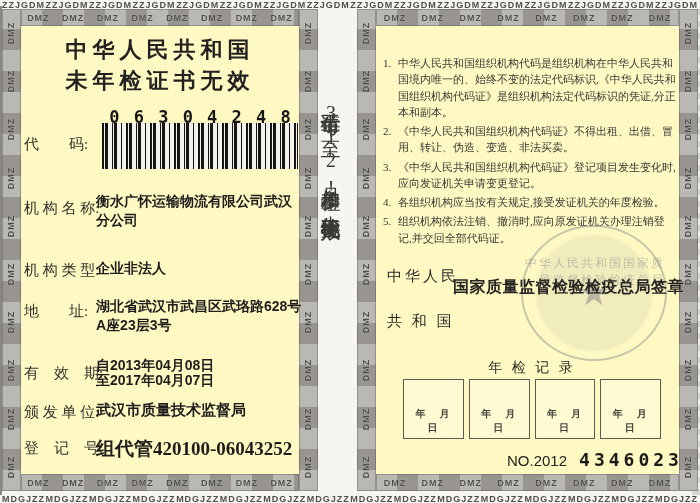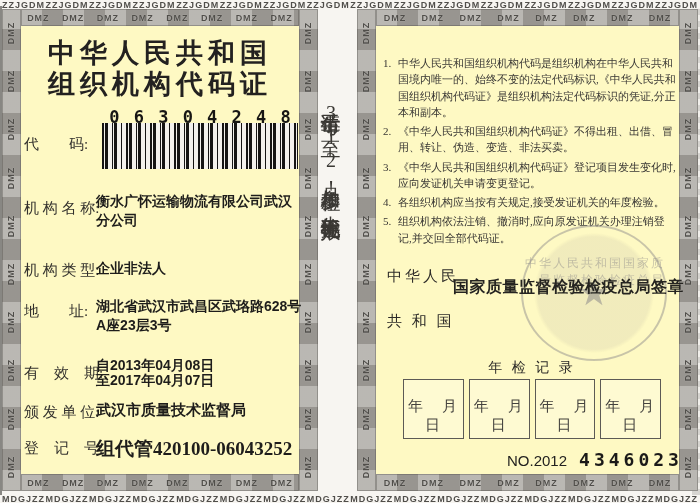--- a/index.html
+++ b/index.html
@@ -38,21 +38,21 @@
         background-image:repeating-linear-gradient(0deg,rgba(255,255,255,.20) 0 21px,rgba(0,0,0,.10) 21px 42px);}
   .band-left{left:0;}
   .band-right{right:0;}
   .band-cell{font:bold 9px "Liberation Sans",sans-serif;color:#504e4a;letter-spacing:1px;
         text-shadow:0 0 1px rgba(255,255,255,.5);}
   .band-v .band-cell{transform:rotate(-90deg);}
 
   
   .lp-title{position:absolute;left:20px;right:20px;text-align:center;
         font-family:"Liberation Sans","DejaVu Sans",sans-serif;
-        font-weight:bold;color:#232120;font-size:27px;letter-spacing:5px;}
+        font-weight:bold;color:#232120;font-size:22px;letter-spacing:5px;}
   #lp-title1{top:26px;}
   #lp-title2{top:57px;}
 
   .lbl{position:absolute;left:22px;font-size:15px;color:#33312d;white-space:nowrap;}
   .val{position:absolute;left:94px;width:206px;
         font-family:"Liberation Sans","DejaVu Sans",sans-serif;
         font-weight:bold;font-size:14px;line-height:1.35;color:#1e1d1b;}
 
   .code-digits{position:absolute;left:100px;top:98px;width:198px;text-align:center;
         font-family:"DejaVu Sans Mono",monospace;font-weight:bold;font-size:17px;letter-spacing:2px;color:#171614;}
@@ -90,21 +90,21 @@
         display:flex;align-items:center;justify-content:center;}
   .seal-emblem{font-size:36px;color:rgba(120,117,128,.45);line-height:1;}
   .seal-arc{position:absolute;left:0;right:0;top:10px;text-align:right;
         font-size:12px;letter-spacing:2px;color:rgba(120,117,128,.40);margin-top:18px;}
 
   .insp-title{position:absolute;left:46px;top:350px;width:258px;text-align:center;
         font-size:14px;letter-spacing:3px;color:#2d2b28;}
   .insp-table{position:absolute;left:46px;top:370px;width:258px;height:60px;display:flex;gap:5px;}
   .insp-cell{flex:1;border:1px solid #5c5a55;position:relative;background:rgba(255,255,255,.25);}
   .insp-date{position:absolute;left:0;right:0;bottom:3px;text-align:center;
-        font-size:15px;letter-spacing:2px;color:#44423e;}
+        font-size:10px;letter-spacing:2px;color:#44423e;font-weight:bold;}
 
   .serial{position:absolute;left:150px;top:440px;display:flex;align-items:baseline;gap:12px;z-index:2;}
   .serial-prefix{font-family:"Liberation Sans","DejaVu Sans",sans-serif;font-size:15px;color:#232220;}
   .serial-number{font-family:"DejaVu Sans Mono",monospace;font-size:18px;font-weight:bold;
         letter-spacing:4px;color:#1b1a18;}
 </style>
 </head>
 <body>
 
 <div class="scan-edge-left"></div>
@@ -187,21 +187,21 @@
       <span class="band-cell">DMZ</span>
       <span class="band-cell">DMZ</span>
       <span class="band-cell">DMZ</span>
       <span class="band-cell">DMZ</span>
       <span class="band-cell">DMZ</span>
       <span class="band-cell">DMZ</span>
       <span class="band-cell">DMZ</span>
     </div>
 
   <div class="lp-title" id="lp-title1">中华人民共和国</div>
-  <div class="lp-title" id="lp-title2">组织机构代码证</div>
+  <div class="lp-title" id="lp-title2">未年检证书无效</div>
 
   <div class="lbl" style="top:110px;margin-top:16px;">代　　码:</div>
   <div class="code-digits">0 6 3 0 4 2 4 8 - 6</div>
   <div class="barcode"></div>
 
   <div class="lbl" style="top:190px;">机 构 名 称:</div>
   <div class="val" style="top:183px;">衡水广怀运输物流有限公司武汉分公司</div>
 
   <div class="lbl" style="top:252px;">机 构 类 型:</div>
   <div class="val" style="top:250px;">企业非法人</div>

